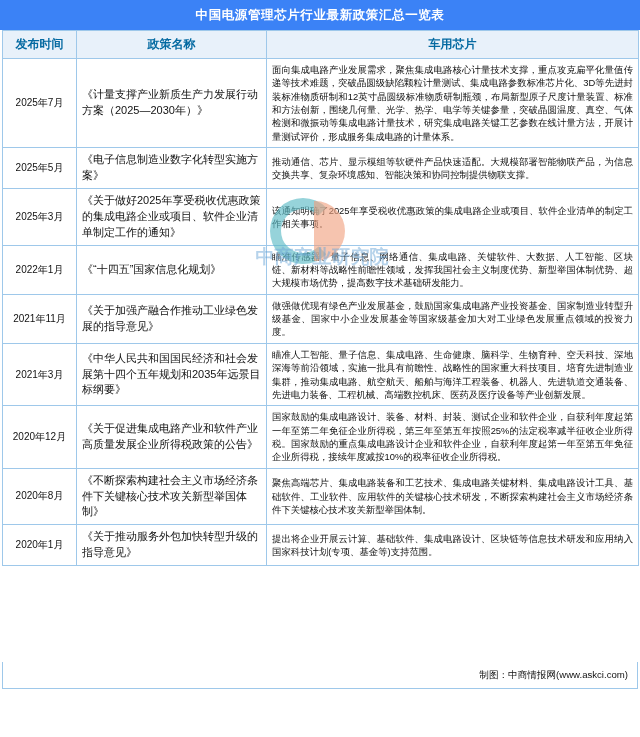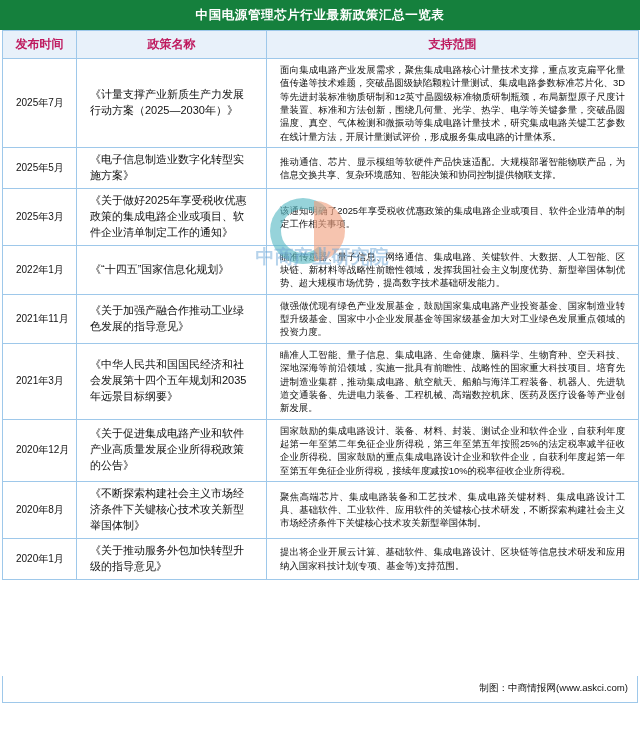--- a/index.html
+++ b/index.html
@@ -109,25 +109,25 @@
   table.policy {
     width: 636px;
     border-collapse: collapse;
     table-layout: fixed;
     background: transparent;
   }
   table.policy th,
   table.policy td {
     border: 1px solid #9ec8ea;
     vertical-align: middle;
-    padding: 4px 13px;
+    padding: 4px 5px;
   }
   table.policy thead th {
     background: #e8f1fa;
-    color: #be185d;
+    color: #0369a1;
     font-size: 12px;
     font-weight: bold;
     height: 28px;
     padding: 3px 4px;
     text-align: center;
   }
   col.c-date  { width: 74px; }
   col.c-name  { width: 190px; }
   col.c-main  { width: 372px; }
 
@@ -169,36 +169,36 @@
     font-size: 9.6px;
     color: #111111;
     white-space: nowrap;
   }
 </style>
 </head>
 <body>
 
 <div id="page">
 
-  <div class="title-bar" style="background: #15803d;">
+  <div class="title-bar" style="background: #3b82f6;">
     <span class="title-text">中国电源管理芯片行业最新政策汇总一览表</span>
   </div>
 
   <div class="table-wrap">
     <table class="policy">
       <colgroup>
         <col class="c-date">
         <col class="c-name">
         <col class="c-main">
       </colgroup>
       <thead>
         <tr>
           <th>发布时间</th>
           <th>政策名称</th>
-          <th>支持范围</th>
+          <th>车用芯片</th>
         </tr>
       </thead>
       <tbody id="tbody">
           <tr>
             <td class="date">2025年7月</td>
             <td class="pname">《计量支撑产业新质生产力发展行动方案（2025—2030年）》</td>
             <td class="pmain">面向集成电路产业发展需求，聚焦集成电路核心计量技术支撑，重点攻克扁平化量值传递等技术难题，突破晶圆级缺陷颗粒计量测试、集成电路参数标准芯片化、3D等先进封装标准物质研制和12英寸晶圆级标准物质研制瓶颈，布局新型原子尺度计量装置、标准和方法创新，围绕几何量、光学、热学、电学等关键参量，突破晶圆温度、真空、气体检测和微振动等集成电路计量技术，研究集成电路关键工艺参数在线计量方法，开展计量测试评价，形成服务集成电路的计量体系。</td>
           </tr>
           <tr>
             <td class="date">2025年5月</td>

